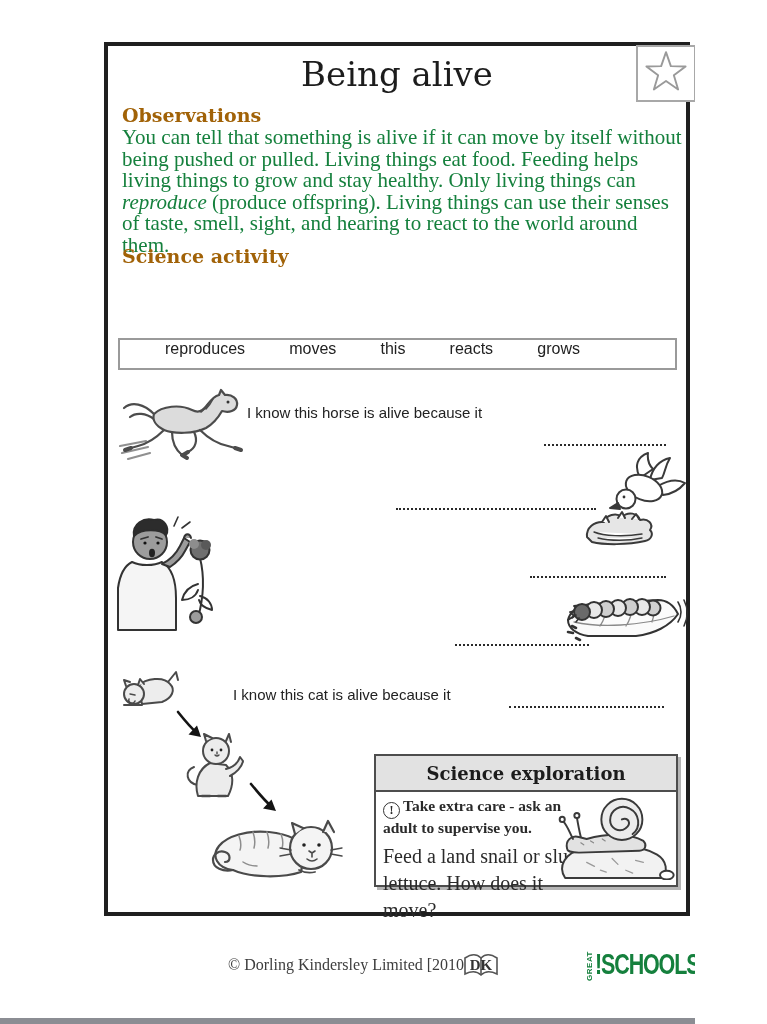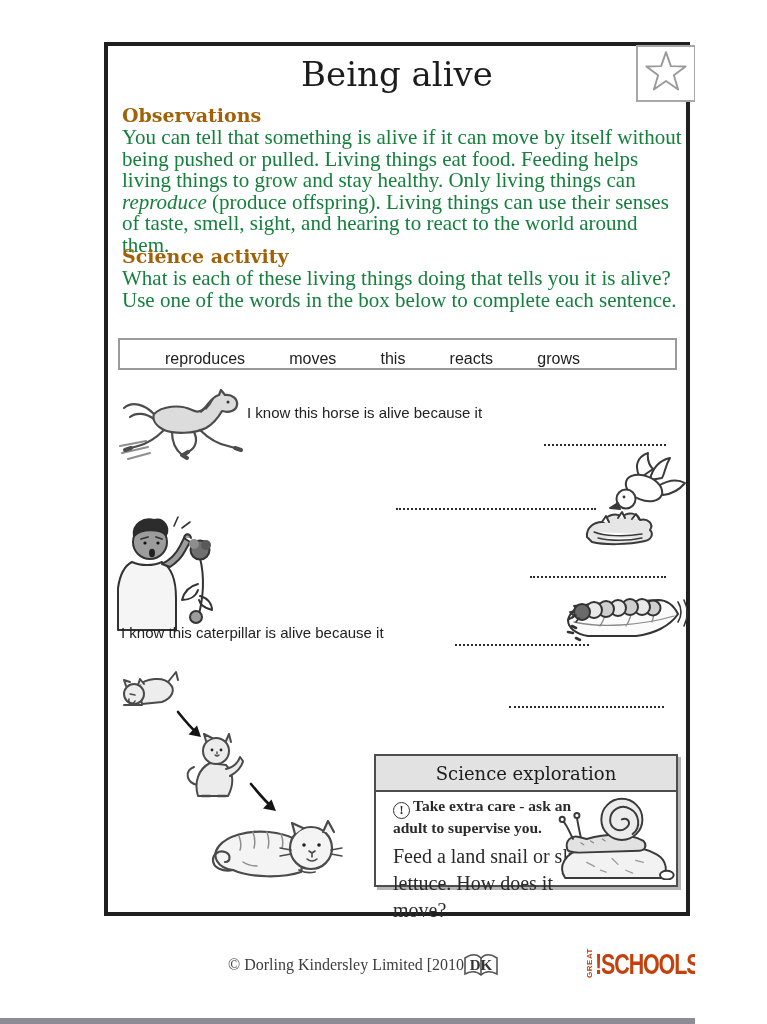--- a/index.html
+++ b/index.html
@@ -24,54 +24,54 @@
   .sec-heading {
     position:absolute; font-family:"DejaVu Serif", serif; font-weight:bold;
     font-size:19px; color:#a16207;
   }
   .body-text {
     position:absolute; left:122px; width:566px; font-size:21px;
     line-height:21.5px; color:#15803d;
   }
   .word-box {
     position:absolute; left:118px; top:338px; width:559px; height:32px;
-    border:2px solid #9a9a9a; display:flex; align-items:flex-end;
+    border:2px solid #9a9a9a; display:flex; align-items:flex-start;
     justify-content:space-between; padding:0 95px 0 45px;
   }
   .hand { font-family:"Liberation Sans", sans-serif; color:#222; }
   .word-box span { font-size:16px; }
   .sentence { position:absolute; font-size:15px; white-space:nowrap; }
   .blank { position:absolute; height:16px; border-bottom:2.5px dotted #2a2a2a; }
   .illus { position:absolute; }
   .explore-box {
     position:absolute; left:374px; top:754px; width:304px; height:133px;
     border:2px solid #4d4d4d; background:#fff; box-shadow:3px 3px 0 rgba(90,90,90,.45);
     z-index:2;
   }
   .explore-header {
     height:36px; background:#e2e2e2; border-bottom:2px solid #4d4d4d;
     display:flex; align-items:center; justify-content:center;
-    font-family:"DejaVu Serif", serif; font-weight:normal; font-size:18px; color:#1c1c1c;
-  }
-  .explore-body { position:relative; height:93px; padding:5px 17px; }
+    font-family:"DejaVu Serif", serif; font-weight:bold; font-size:18px; color:#1c1c1c;
+  }
+  .explore-body { position:relative; height:93px; padding:5px 7px; }
   .warn-line { width:196px; font-weight:bold; font-size:15.5px; line-height:18.5px; }
   .warn-icon {
     display:inline-flex; width:17px; height:17px; border:1.8px solid #333;
     border-radius:50%; align-items:center; justify-content:center;
     font-size:12px; font-weight:bold; vertical-align:-3px; margin-right:3px;
   }
   .explore-text { width:196px; font-size:20px; line-height:27px; margin-top:6px; }
   .snail-wrap { position:absolute; right:1px; bottom:1px; }
   .footer-copyright {
     position:absolute; left:228px; top:956px; font-size:16px; color:#3d3d3d;
   }
   .dk-logo { position:absolute; left:462px; top:950px;text-decoration:underline; }
   .gs-logo {
-    position:absolute; left:586px; top:948px; display:flex; align-items:flex-start;
-    font-family:"Liberation Sans", sans-serif; color:#c2410c;
+    position:absolute; left:586px; top:948px; display:flex; align-items:flex-end;
+    font-family:"Liberation Sans", sans-serif; color:#15803d;
   }
   .gs-vert {
     writing-mode:vertical-rl; transform:rotate(180deg); font-size:8px;
     font-weight:bold; letter-spacing:.5px; line-height:8px; margin-right:1px;
   }
   .gs-main {
     font-size:29px; font-weight:bold; letter-spacing:-1.5px;
     transform:scaleX(.74); transform-origin:left center; white-space:nowrap;
   }
   .bottom-bar {
@@ -92,21 +92,20 @@
       </svg>
     </span>
   </div>
 
   <div class="page-title">Being alive</div>
 
   <div class="sec-heading" style="left:122px; top:104px;">Observations</div>
   <p class="body-text" style="top:127px;"><span>You can tell that something is alive if it can move by itself without being pushed or pulled. Living things eat food. Feeding helps living things to grow and stay healthy. Only living things can </span><i>reproduce</i><span> (produce offspring). Living things can use their senses of taste, smell, sight, and hearing to react to the world around them.</span></p>
 
   <div class="sec-heading" style="left:122px; top:245px;">Science activity</div>
-  <p class="body-text" style="top:268px;">What is each of these living things doing that tells you it is alive? Use one of the words in the box below to complete each sentence.</p>
 
   <div class="word-box">
     <span class="hand">reproduces</span>
     <span class="hand">moves</span>
     <span class="hand">this</span>
     <span class="hand">reacts</span>
     <span class="hand">grows</span>
   </div>
 
   <span class="illus" style="left:116px; top:388px;">
@@ -183,35 +182,35 @@
         <circle cx="82" cy="15" r="8" fill="#e8e8e8"></circle>
         <circle cx="70" cy="15" r="8" fill="#cfcfcf"></circle>
         <circle cx="58" cy="16" r="8" fill="#e8e8e8"></circle>
         <circle cx="46" cy="17" r="8" fill="#cfcfcf"></circle>
         <circle cx="34" cy="18" r="8" fill="#e8e8e8"></circle>
         <circle cx="22" cy="20" r="8" fill="#6a6a6a"></circle>
         <path d="M16 23 l-4 3 M19 26 l-3 4" stroke-width="1.6"></path>
       </g>
     </svg>
   </span>
-  <span class="sentence hand" style="left:121px; top:624px;">I know this caterpillar is alive because it</span>
   <span class="blank" style="left:455px; top:630px; width:134px;"></span>
 
   <span class="illus" style="left:120px; top:666px;">
     <svg width="62" height="46" viewBox="0 0 62 46">
       <g fill="#ededed" stroke="#4a4a4a" stroke-width="2" stroke-linecap="round" stroke-linejoin="round">
         <path d="M48 16 L56 6 L58 14" fill="none"></path>
         <path d="M18 20 C 26 12, 44 10, 50 18 C 56 24, 52 32, 42 36 L22 38 Z"></path>
         <circle cx="14" cy="28" r="10"></circle>
         <path d="M6 20 l-2 -6 l6 2 M18 19 l2 -6 l4 5"></path>
         <path d="M10 28 l5 1 M9 33 a3 3 0 0 0 6 2" stroke-width="1.5" fill="none"></path>
         <path d="M4 39 L22 39" fill="none"></path>
       </g>
     </svg>
   </span>
+  <span class="sentence hand" style="left:233px; top:686px;">I know this cat is alive because it</span>
   <span class="blank" style="left:509px; top:692px; width:155px;"></span>
 
   <span class="illus" style="left:170px; top:708px;">
     <svg width="36" height="38" viewBox="0 0 36 38">
       <path d="M8 4 C 16 14, 21 20, 27 25" stroke="#141414" stroke-width="2.6" fill="none" stroke-linecap="round"></path>
       <polygon points="31,29 18.5,26.5 27,17.5" fill="#141414"></polygon>
     </svg>
   </span>
 
   <span class="illus" style="left:182px; top:733px;">

